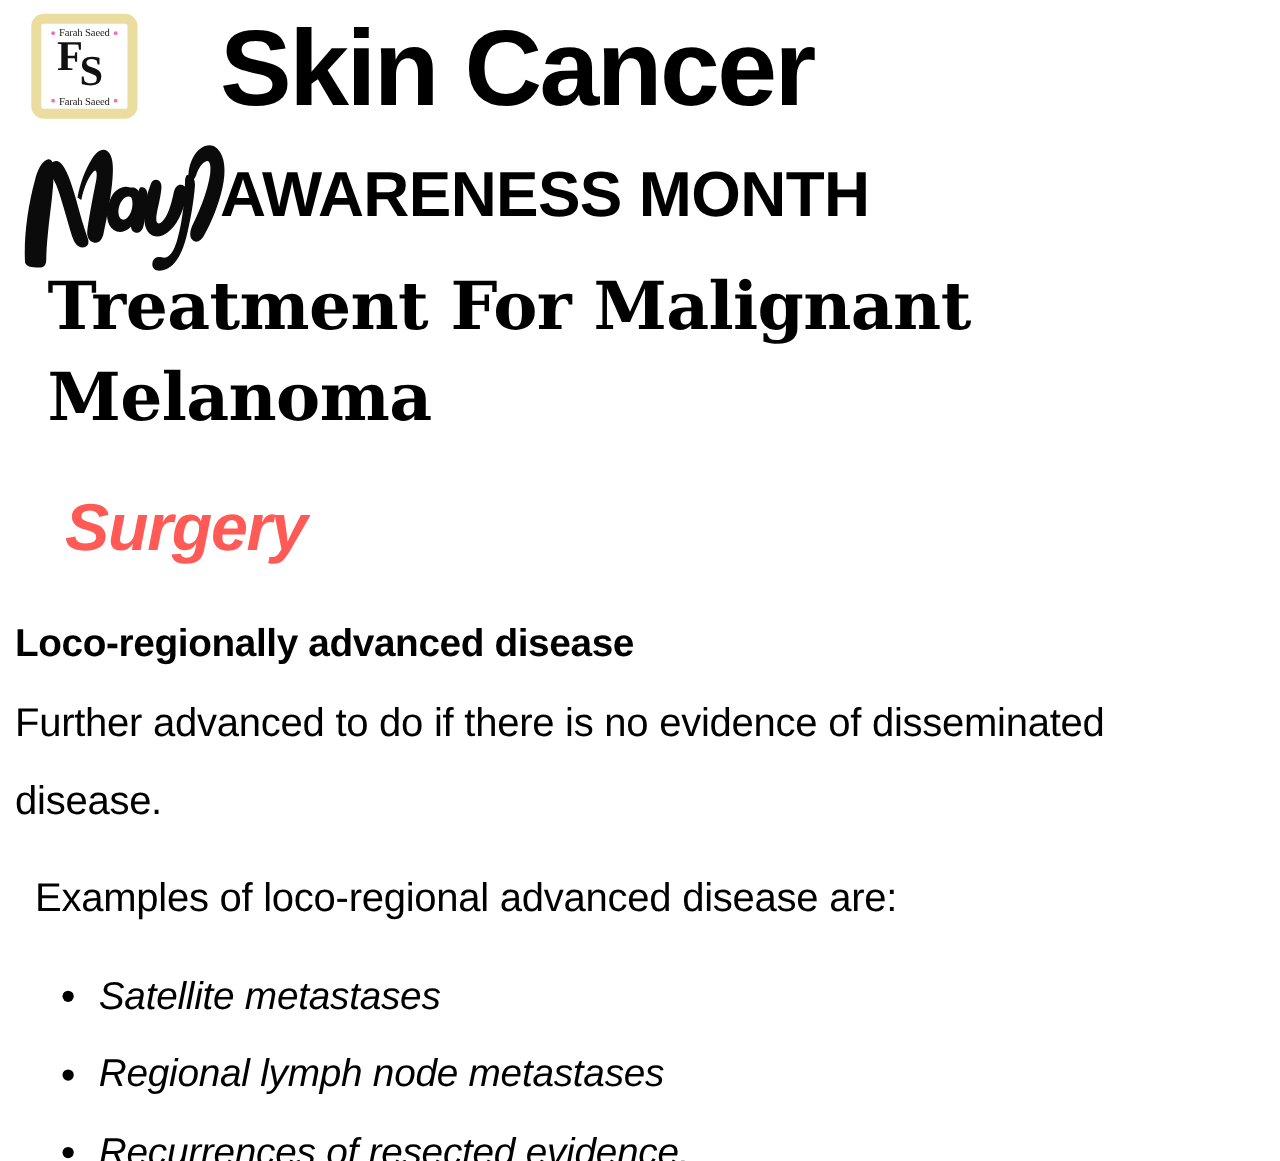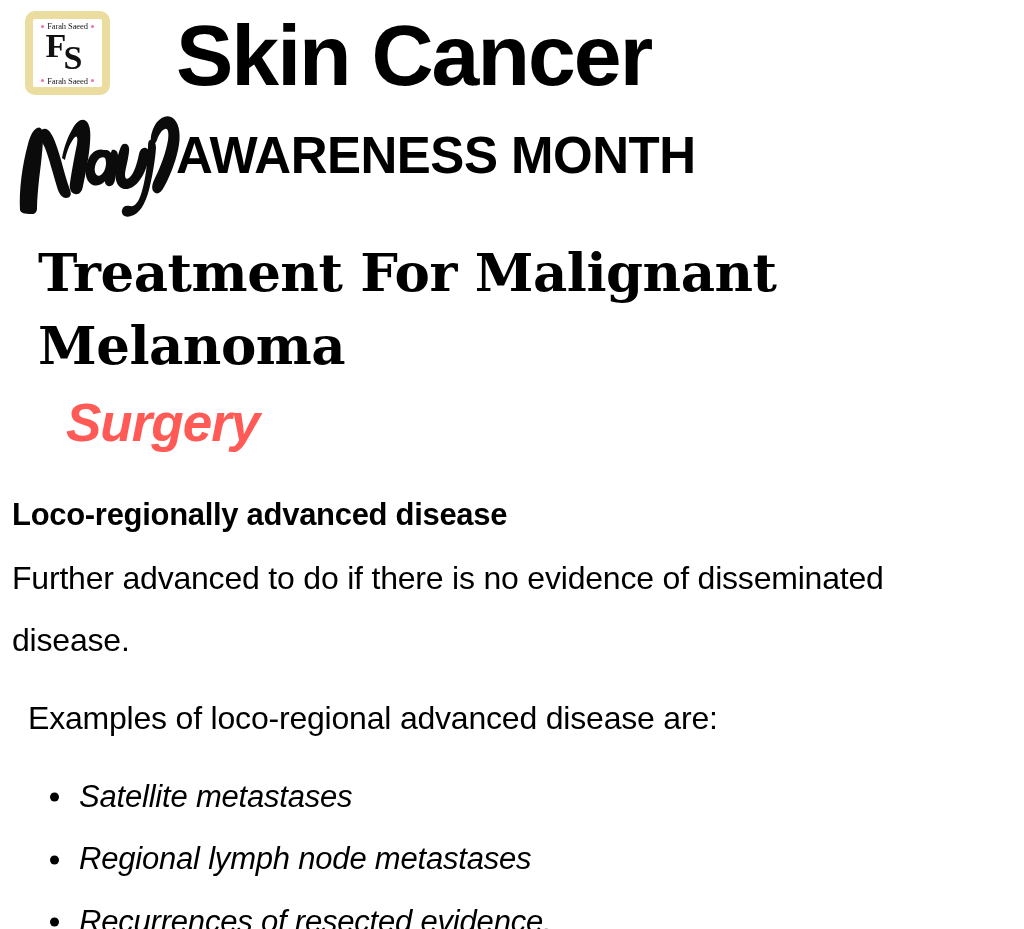--- a/index.html
+++ b/index.html
@@ -108,33 +108,33 @@
     font-weight: 700;
     letter-spacing: -0.5px;
     line-height: 1;
     white-space: nowrap;
   }
 
   
   .section-title {
     position: absolute;
     left: 38px;
-    top: 236px;
+    top: 209px;
     width: 760px;
     font-family: "DejaVu Serif", serif;
     font-weight: 700;
     font-size: 53px;
     line-height: 1.38;
     letter-spacing: -0.5px;
   }
 
   
   .modality {
     position: absolute;
-    left: 66px;
+    left: 52px;
     top: 396px;
     font-size: 53px;
     font-weight: 700;
     font-style: italic;
     line-height: 1;
     letter-spacing: -1px;
     white-space: nowrap;
   }
 
   

